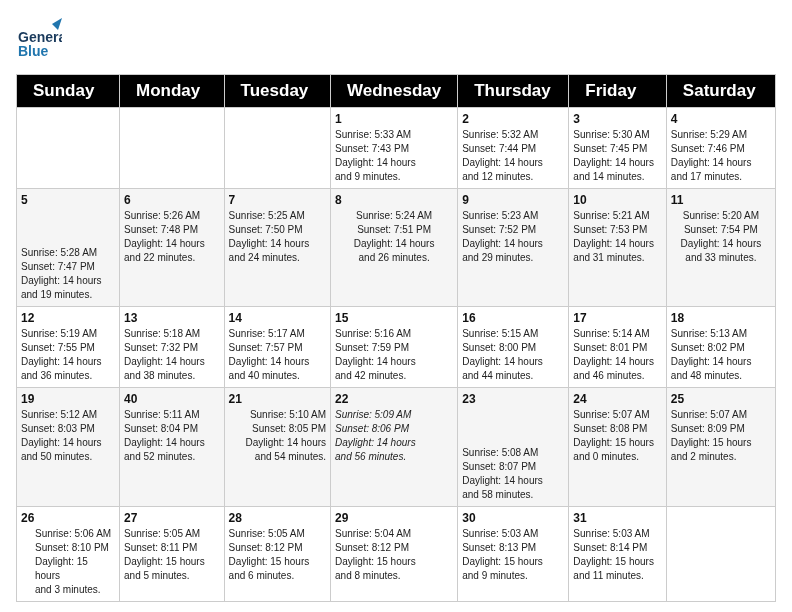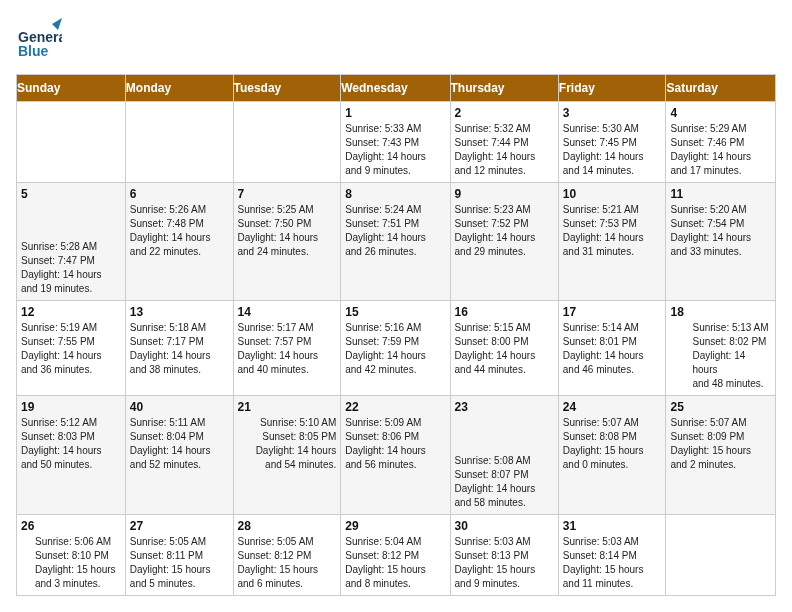--- a/index.html
+++ b/index.html
@@ -32,25 +32,25 @@
     .location {
       font-size: 15px;
       color: #333;
     }
     .calendar {
       width: 100%;
       border-collapse: collapse;
       font-size: 11px;
     }
     .calendar thead tr th {
-      background: #a16207;
+      background: #000000;
       color: #fff;
       font-weight: bold;
-      font-size: 12px;
-      padding: 6px 0;
+      font-size: 17px;
+      padding: 6px 16px;
       text-align: left;
       border: 1px solid #ccc;
     }
     .calendar tbody tr td {
       border: 1px solid #ccc;
       vertical-align: top;
       padding: 4px;
       width: 113px;
       min-height: 80px;
       background: #fff;
@@ -156,59 +156,59 @@
         </td>
         <td>
           <div class="day-number">7</div>
           <div class="day-info" style="white-space: pre-line;">Sunrise: 5:25 AM
 Sunset: 7:50 PM
 Daylight: 14 hours
 and 24 minutes.</div>
         </td>
         <td>
           <div class="day-number">8</div>
-          <div class="day-info" style="white-space: pre-line;">Sunrise: 5:24 AM
+          <div class="day-info" style="white-space: pre-line; text-align: center;">Sunrise: 5:24 AM
 Sunset: 7:51 PM
 Daylight: 14 hours
 and 26 minutes.</div>
         </td>
         <td>
           <div class="day-number">9</div>
           <div class="day-info" style="white-space: pre-line;">Sunrise: 5:23 AM
 Sunset: 7:52 PM
 Daylight: 14 hours
 and 29 minutes.</div>
         </td>
         <td>
           <div class="day-number">10</div>
           <div class="day-info" style="white-space: pre-line;">Sunrise: 5:21 AM
 Sunset: 7:53 PM
 Daylight: 14 hours
 and 31 minutes.</div>
         </td>
         <td>
           <div class="day-number">11</div>
-          <div class="day-info" style="white-space: pre-line;">Sunrise: 5:20 AM
+          <div class="day-info" style="white-space: pre-line; text-align: center;">Sunrise: 5:20 AM
 Sunset: 7:54 PM
 Daylight: 14 hours
 and 33 minutes.</div>
         </td>
       </tr>
       <tr>
         <td>
           <div class="day-number">12</div>
           <div class="day-info" style="white-space: pre-line;">Sunrise: 5:19 AM
 Sunset: 7:55 PM
 Daylight: 14 hours
 and 36 minutes.</div>
         </td>
         <td>
           <div class="day-number">13</div>
           <div class="day-info" style="white-space: pre-line;">Sunrise: 5:18 AM
-Sunset: 7:17 PM
+Sunset: 7:32 PM
 Daylight: 14 hours
 and 38 minutes.</div>
         </td>
         <td>
           <div class="day-number">14</div>
           <div class="day-info" style="white-space: pre-line;">Sunrise: 5:17 AM
 Sunset: 7:57 PM
 Daylight: 14 hours
 and 40 minutes.</div>
         </td>
@@ -228,21 +228,21 @@
         </td>
         <td>
           <div class="day-number">17</div>
           <div class="day-info" style="white-space: pre-line;">Sunrise: 5:14 AM
 Sunset: 8:01 PM
 Daylight: 14 hours
 and 46 minutes.</div>
         </td>
         <td>
           <div class="day-number">18</div>
-          <div class="day-info" style="white-space: pre-line; margin-left: 22px;">Sunrise: 5:13 AM
+          <div class="day-info" style="white-space: pre-line;">Sunrise: 5:13 AM
 Sunset: 8:02 PM
 Daylight: 14 hours
 and 48 minutes.</div>
         </td>
       </tr>
       <tr>
         <td>
           <div class="day-number">19</div>
           <div class="day-info" style="white-space: pre-line;">Sunrise: 5:12 AM
 Sunset: 8:03 PM
@@ -258,21 +258,21 @@
         </td>
         <td>
           <div class="day-number">21</div>
           <div class="day-info" style="white-space: pre-line; text-align: right;">Sunrise: 5:10 AM
 Sunset: 8:05 PM
 Daylight: 14 hours
 and 54 minutes.</div>
         </td>
         <td>
           <div class="day-number">22</div>
-          <div class="day-info" style="white-space: pre-line;">Sunrise: 5:09 AM
+          <div class="day-info" style="white-space: pre-line; font-style: italic;">Sunrise: 5:09 AM
 Sunset: 8:06 PM
 Daylight: 14 hours
 and 56 minutes.</div>
         </td>
         <td>
           <div class="day-number">23</div>
           <div class="day-info" style="white-space: pre-line; margin-top: 40px;">Sunrise: 5:08 AM
 Sunset: 8:07 PM
 Daylight: 14 hours
 and 58 minutes.</div>

